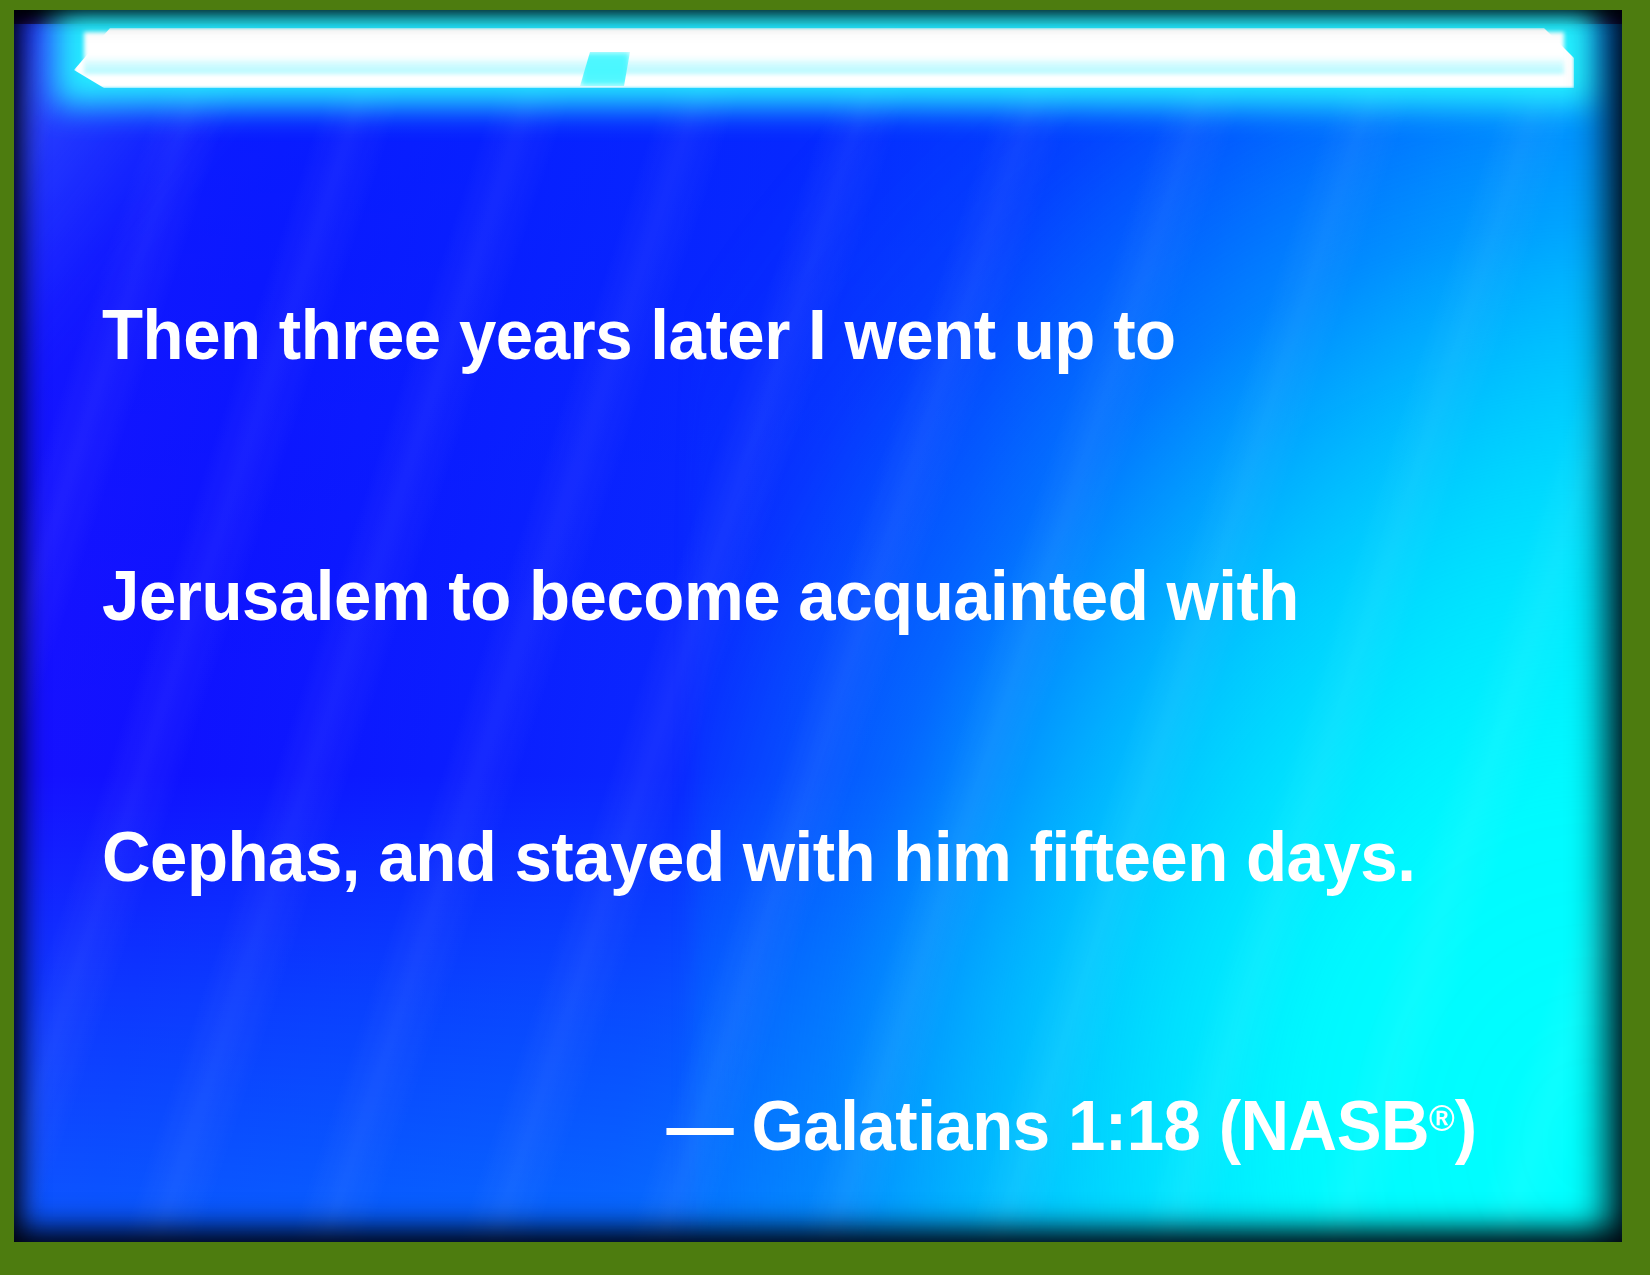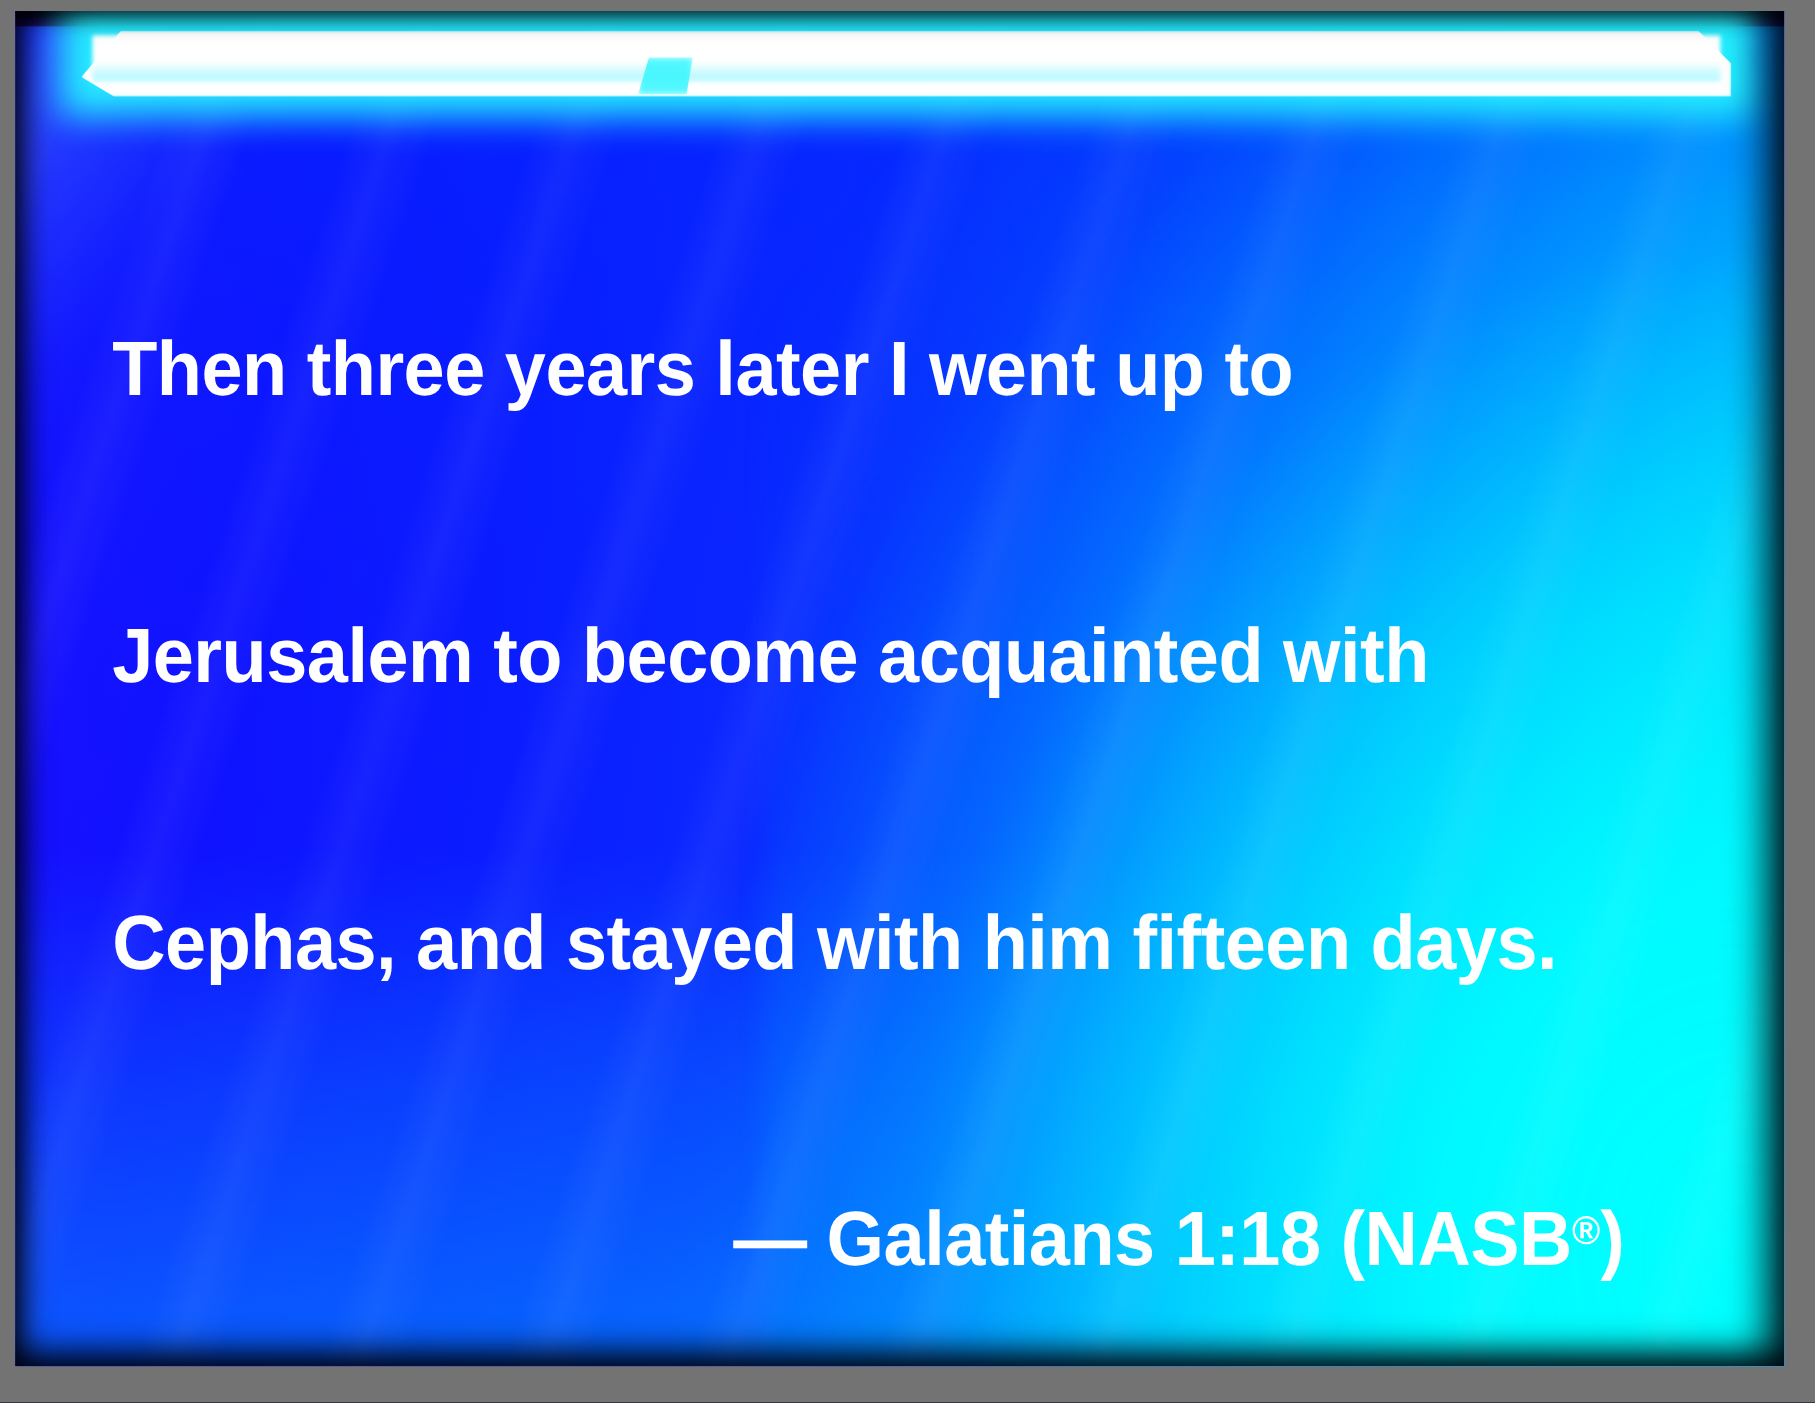--- a/index.html
+++ b/index.html
@@ -6,21 +6,21 @@
   html, body {
     margin: 0;
     padding: 0;
     background: #000000;
   }
 
   .slide {
     position: relative;
     width: 1650px;
     height: 1275px;
-    background: #737373;
+    background: #4d7c0f;
     overflow: hidden;
     font-family: "Liberation Sans", sans-serif;
   }
 
   
   .artboard {
     position: absolute;
     left: 14px;
     top: 10px;
     width: 1608px;

